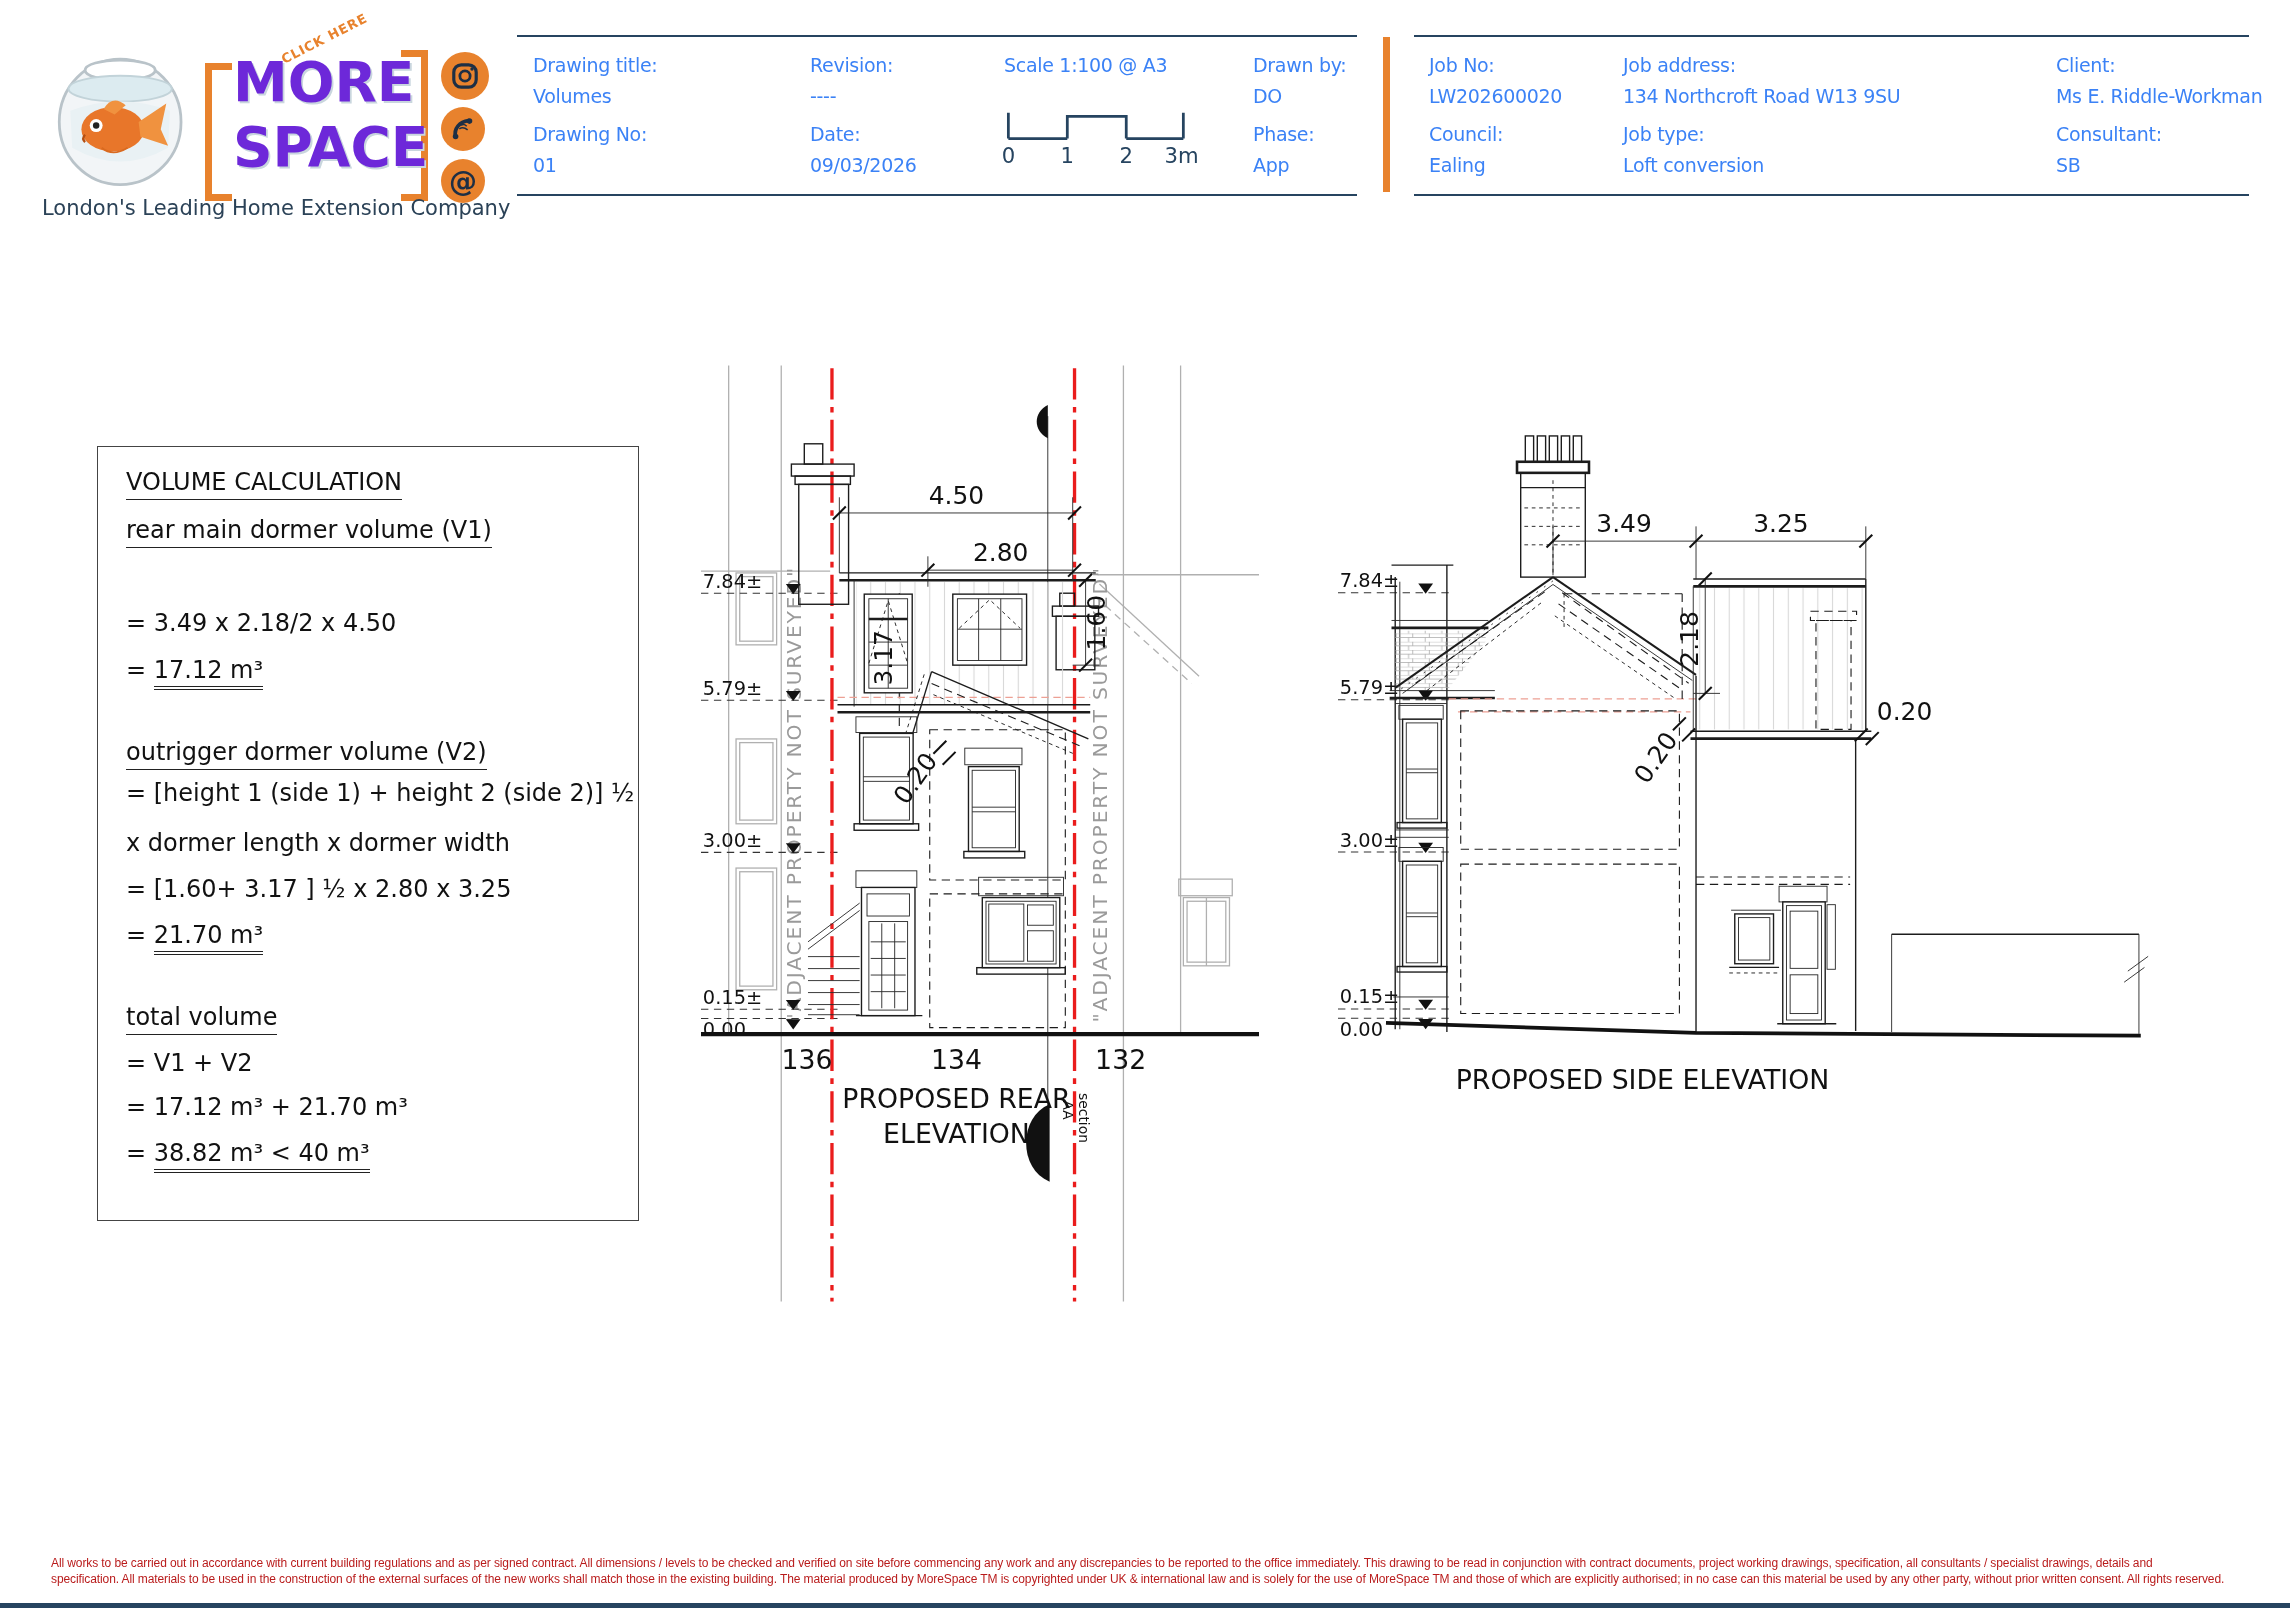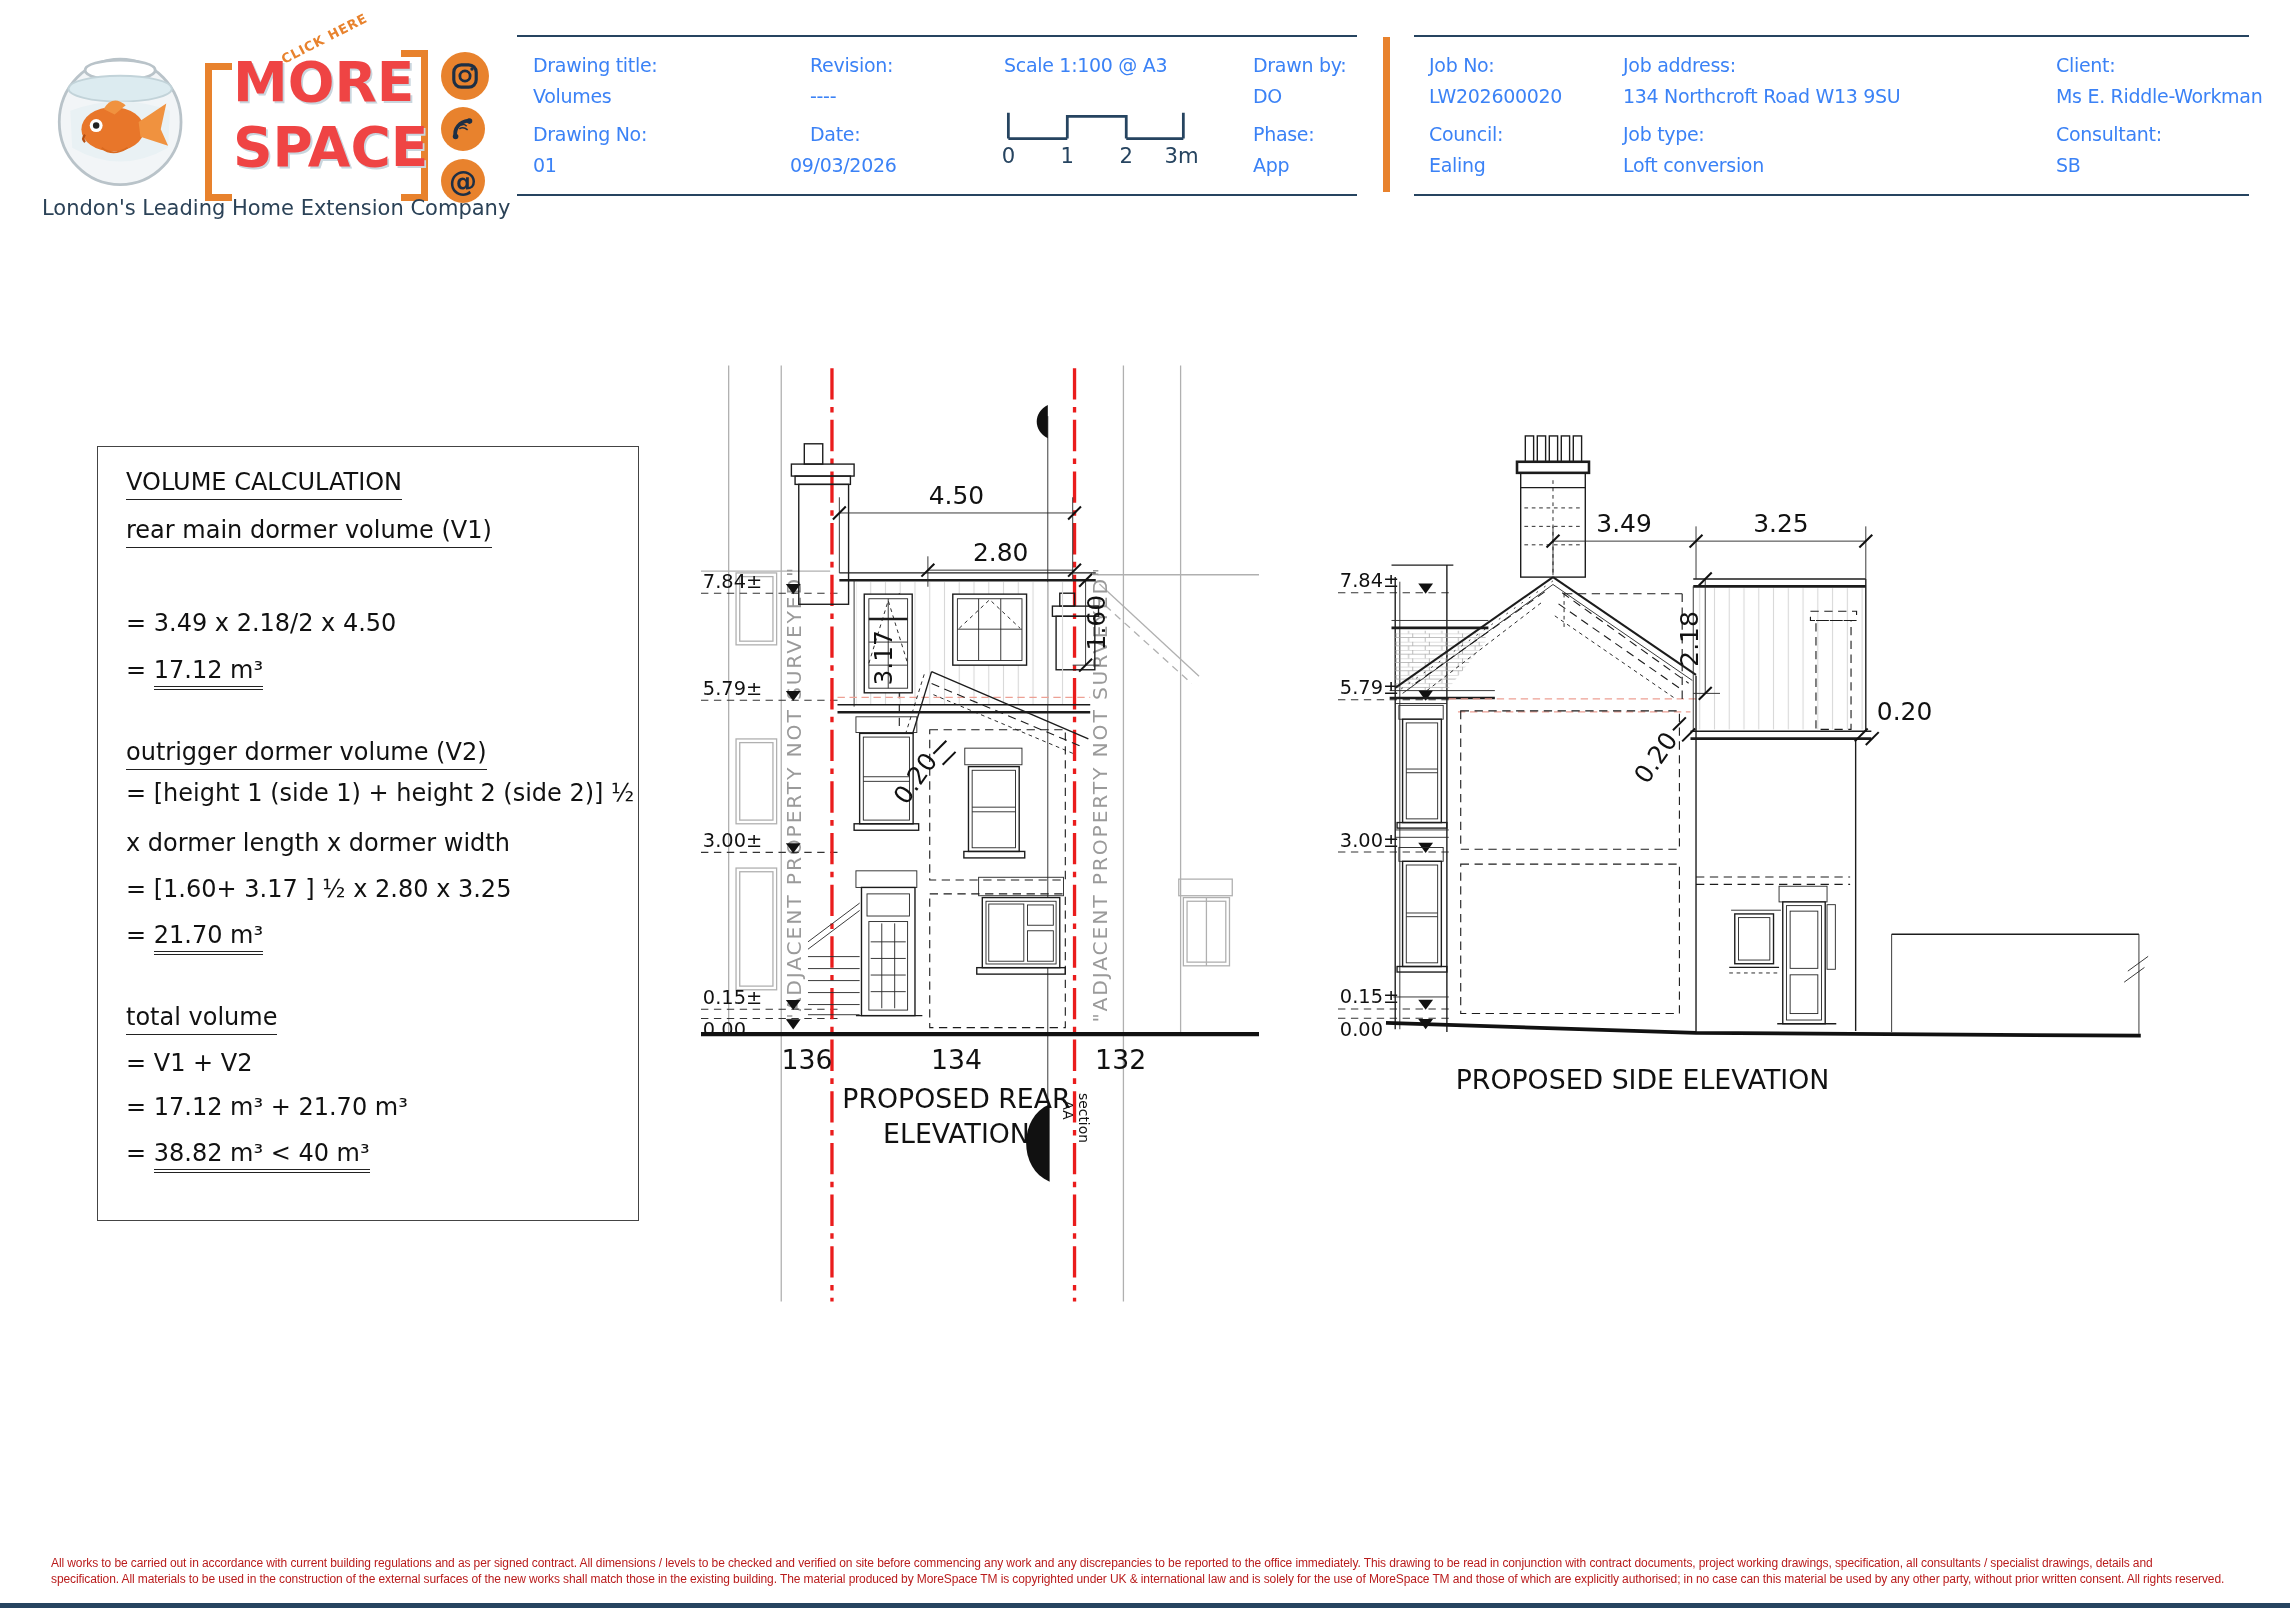--- a/index.html
+++ b/index.html
@@ -11,21 +11,21 @@
   .tb-label, .tb-value { position:absolute; font-size:19px; color:#3b82f6;
        white-space:nowrap; letter-spacing:-0.3px; font-family:"DejaVu Sans", sans-serif; }
   .blk-border { position:absolute; border-top:2.8px solid #264460; border-bottom:2.8px solid #264460; }
   #orange-divider { position:absolute; background:#e8822d; }
   #logo-words { position:absolute; left:205px; top:48px; width:223px; height:144px; }
   .bracket { position:absolute; width:20px; }
   .bracket.l { left:0; top:14.8px; height:124px; border-left:7.4px solid #e8822d;
                border-top:7.4px solid #e8822d; border-bottom:7.4px solid #e8822d; }
   .bracket.r { right:0; top:1.8px; height:137px; border-right:7.4px solid #e8822d;
                border-top:7.4px solid #e8822d; border-bottom:7.4px solid #e8822d; }
-  .logo-word { position:absolute; left:28px; font-weight:bold; color:#ef4444;
+  .logo-word { position:absolute; left:28px; font-weight:bold; color:#6d28d9;
                font-size:55px; letter-spacing:0px; line-height:55px;
                text-shadow:1.8px 1.8px 0 #c9d6de; }
   #logo-word-top { top:7.4px; }
   #logo-word-bottom { top:72px; }
   #click-here { position:absolute; left:277px; top:31px; color:#e8822d; font-size:13px;
                 font-weight:bold; letter-spacing:0.9px; transform:rotate(-27deg); }
   #tagline { position:absolute; left:42px; top:196px; font-size:21px; color:#2b4257; white-space:nowrap; }
   .social { position:absolute; left:441px; width:48px; height:48px; border-radius:50%;
             background:#e8822d; display:flex; align-items:center; justify-content:center; }
   .social svg { display:block; }
@@ -114,21 +114,21 @@
   <div class="blk-border" style="left:1414px; top:35px; width:835px; height:157px;"></div>
 
   <span class="tb-label" style="left:533px; top:54px;">Drawing title:</span>
   <span class="tb-value" style="left:533px; top:85px;">Volumes</span>
   <span class="tb-label" style="left:533px; top:123px;">Drawing No:</span>
   <span class="tb-value" style="left:533px; top:154px;">01</span>
 
   <span class="tb-label" style="left:810px; top:54px;">Revision:</span>
   <span class="tb-value" style="left:810px; top:85px;">----</span>
   <span class="tb-label" style="left:810px; top:123px;">Date:</span>
-  <span class="tb-value" style="left:790px; top:154px;text-align:right;">09/03/2026</span>
+  <span class="tb-value" style="left:810px; top:154px;text-align:right;">09/03/2026</span>
 
   <span class="tb-label" style="left:1004px; top:54px;">Scale 1:100 @ A3</span>
   <svg class="abs" style="left:1001px; top:109px;" width="198" height="61" viewBox="0 0 215 66">
     <path d="M8 4 V32 M8 32 H72 M72 32 V8 H136 V32 M136 32 H198 M198 4 V32" stroke="#264460" stroke-width="3" fill="none"></path>
     <text x="8" y="58" text-anchor="middle" style="font:23px 'DejaVu Sans',sans-serif; fill:#264460;">0</text>
     <text x="72" y="58" text-anchor="middle" style="font:23px 'DejaVu Sans',sans-serif; fill:#264460;">1</text>
     <text x="136" y="58" text-anchor="middle" style="font:23px 'DejaVu Sans',sans-serif; fill:#264460;">2</text>
     <text x="196" y="58" text-anchor="middle" style="font:23px 'DejaVu Sans',sans-serif; fill:#264460;">3m</text>
   </svg>
 

